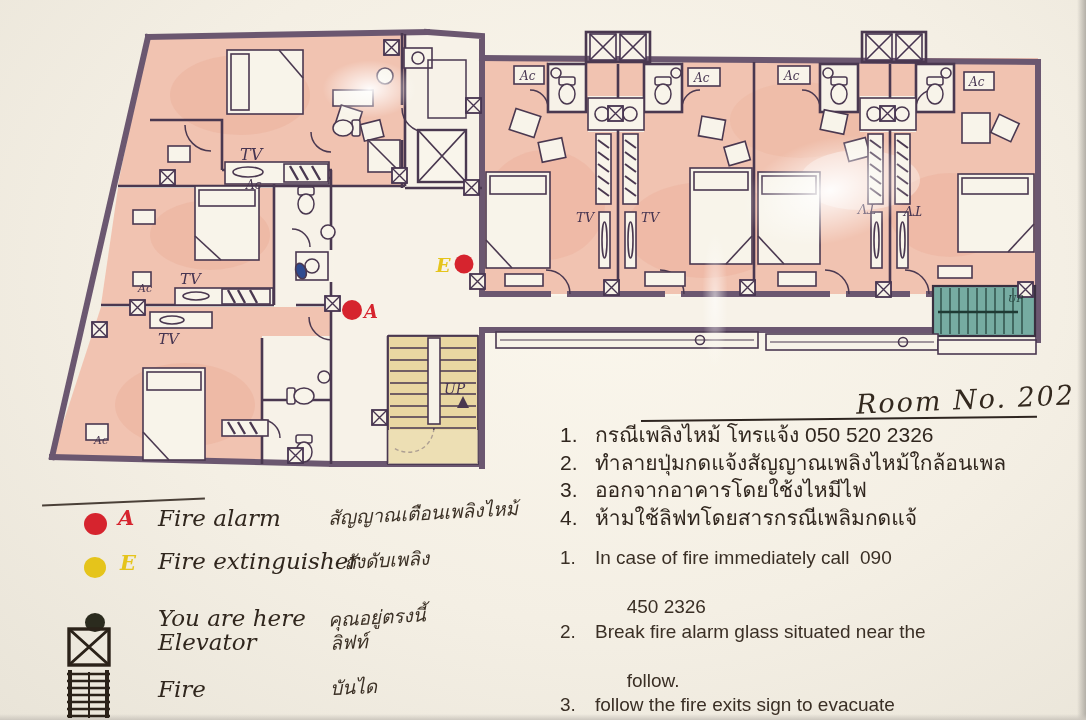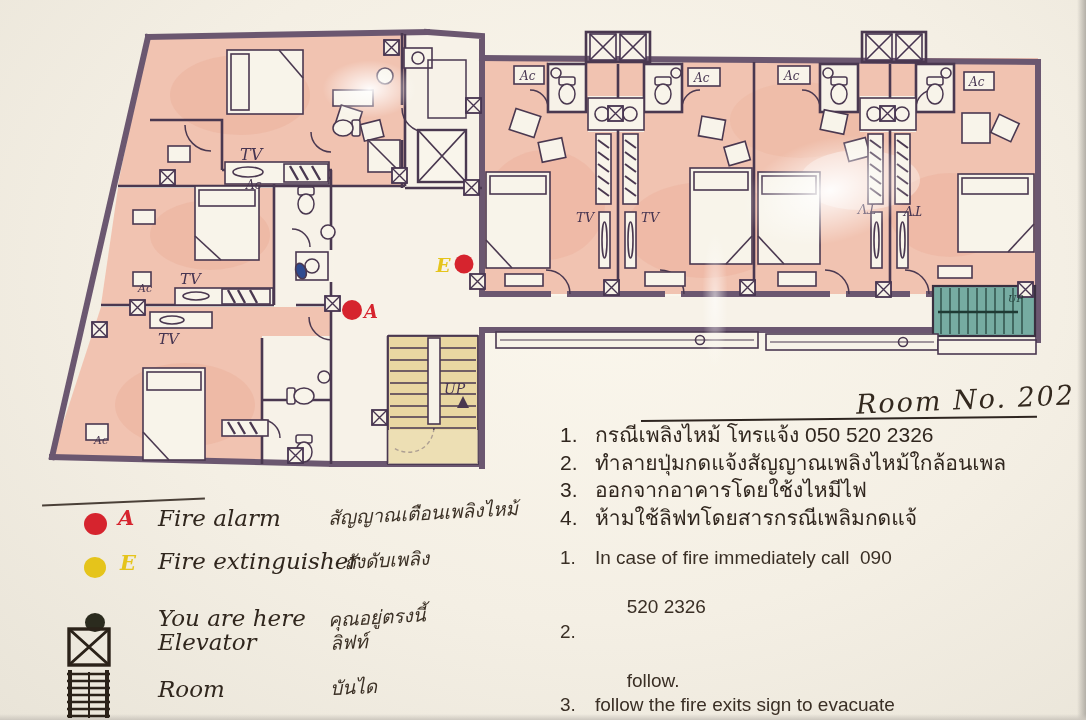--- a/index.html
+++ b/index.html
@@ -398,25 +398,25 @@
     <div class="li">
       <span class="num">4.</span>
       <span class="txt">ห้ามใช้ลิฟทโดยสารกรณีเพลิมกดแจ้</span>
     </div>
   </div>
 
   <div class="list eng-list">
     <div class="li">
       <span class="num">1.</span>
       <span class="txt"><span>In case of fire immediately call  090</span><br>
-      <span>520 2326</span></span>
+      <span>450 2326</span></span>
     </div>
     <div class="li">
       <span class="num">2.</span>
-      <span class="txt"><br>
+      <span class="txt"><span>Break fire alarm glass situated near the</span><br>
       <span>follow.</span></span>
     </div>
     <div class="li">
       <span class="num">3.</span>
       <span class="txt"><span>follow the fire exits sign to evacuate</span><br>
       </span>
     </div>
 
   </div>
 
@@ -455,18 +455,18 @@
     </div>
 
     <div class="lg-row" style="top:666px;">
       <span class="lg-icon" style="left:64px;top:2px;">
         <svg width="50" height="52" viewBox="0 0 50 52">
           <path d="M6,2 L6,50 M43,2 L43,50" stroke="#2b2219" stroke-width="4" fill="none"></path>
           <path d="M3,6 L46,6 M3,13 L46,13 M3,20 L46,20 M3,27 L46,27 M3,34 L46,34 M3,41 L46,41 M3,48 L46,48" stroke="#2b2219" stroke-width="2.6" fill="none"></path>
           <path d="M25,4 L25,50" stroke="#2b2219" stroke-width="2" fill="none"></path>
         </svg>
       </span>
-      <span class="lg-en" style="left:158px;top:10px;">Room</span>
+      <span class="lg-en" style="left:158px;top:10px;">Fire</span>
       <span class="lg-th" style="left:330px;top:6px;">บันได</span>
     </div>
   </div>
 
 </div>
 
 </body></html>

